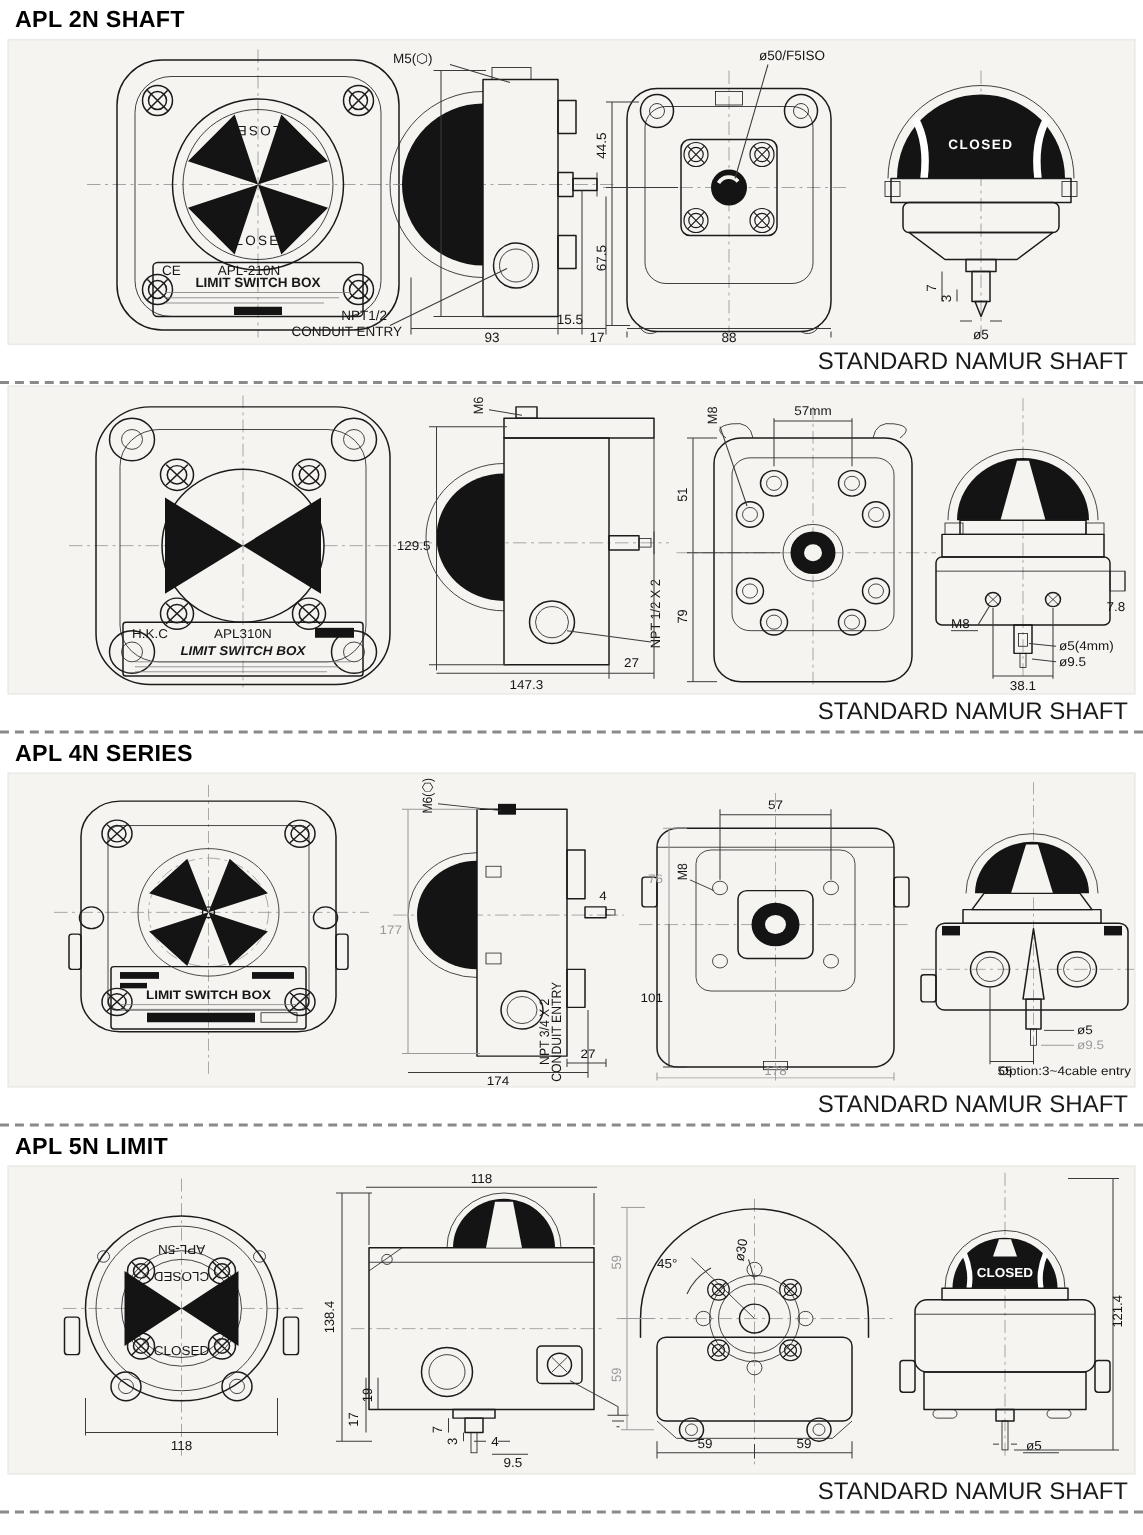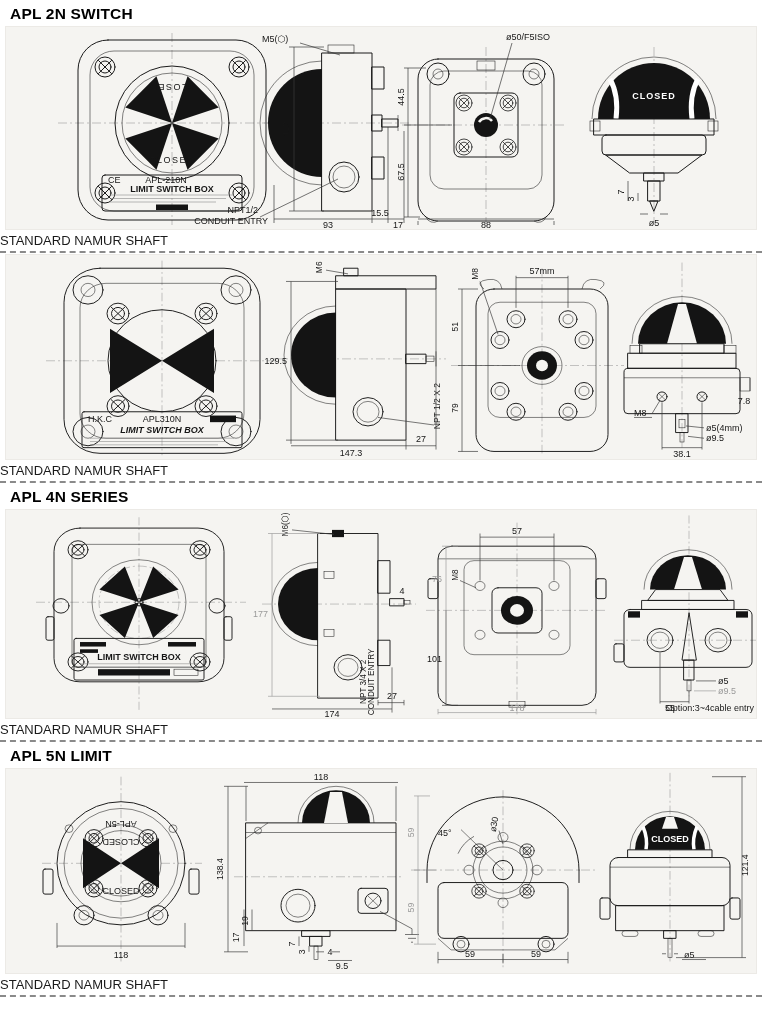--- a/index.html
+++ b/index.html
@@ -1,41 +1,41 @@
 <!DOCTYPE html>
 <html><head>
 <meta charset="utf-8">
 <style>
   html,body{margin:0;padding:0;background:#fff;}
   body{width:762px;font-family:"Liberation Sans",sans-serif;color:#111;}
   .section{padding:0;}
   .section-title{font-size:15.5px;font-weight:800;letter-spacing:.2px;margin:5px 0 3px 10px;color:#000;}
   .panel{margin:0 5px;background:#f5f4f1;border:1px solid #eceae6;}
   .panel svg{display:block;}
-  .caption{text-align:left;font-size:13px;color:#1a1a1a;padding:3px 10px 2px 0;}
+  .caption{text-align:right;font-size:16px;color:#1a1a1a;padding:3px 10px 2px 0;}
   .divider{border-top:2px dashed #8a8a8a;height:0;margin:1px 0 1px 0;}
   svg .ln{fill:none;stroke:#1b1b1b;stroke-width:1;stroke-linejoin:round;stroke-linecap:round;}
   svg .th{fill:none;stroke:#1b1b1b;stroke-width:.55;}
   svg .dm{fill:none;stroke:#3a3a3a;stroke-width:.7;}
   svg .dmg{fill:none;stroke:#9a9a9a;stroke-width:.7;}
   svg .cl{fill:none;stroke:#8a8a8a;stroke-width:.5;stroke-dasharray:9 3 2 3;}
   svg .bk{fill:#141414;stroke:none;}
   svg .wt{fill:#f5f4f1;stroke:none;}
   svg .hl{stroke:#808080;stroke-width:.55;}
   svg text{font-size:9px;fill:#161616;font-family:"Liberation Sans",sans-serif;}
   svg .gray{fill:#9a9a9a;}
   svg .wtx{fill:#fff;font-weight:bold;}
   svg .mid{text-anchor:middle;}
   svg .end{text-anchor:end;}
 </style>
 </head>
 <body>
 
 <div class="section">
-  <div class="section-title">APL 2N SWITCH</div>
+  <div class="section-title">APL 2N SHAFT</div>
   <div class="panel">
   <svg width="750" height="202" viewBox="0 0 750 202" preserveAspectRatio="none">
     <defs>
       <g id="sc2">
             <circle r="10" class="ln"></circle>
             <circle r="6" class="ln"></circle>
             <path class="ln" d="M-6.5,-6.5 L6.5,6.5 M-6.5,6.5 L6.5,-6.5"></path>
           </g>
     </defs>
 

